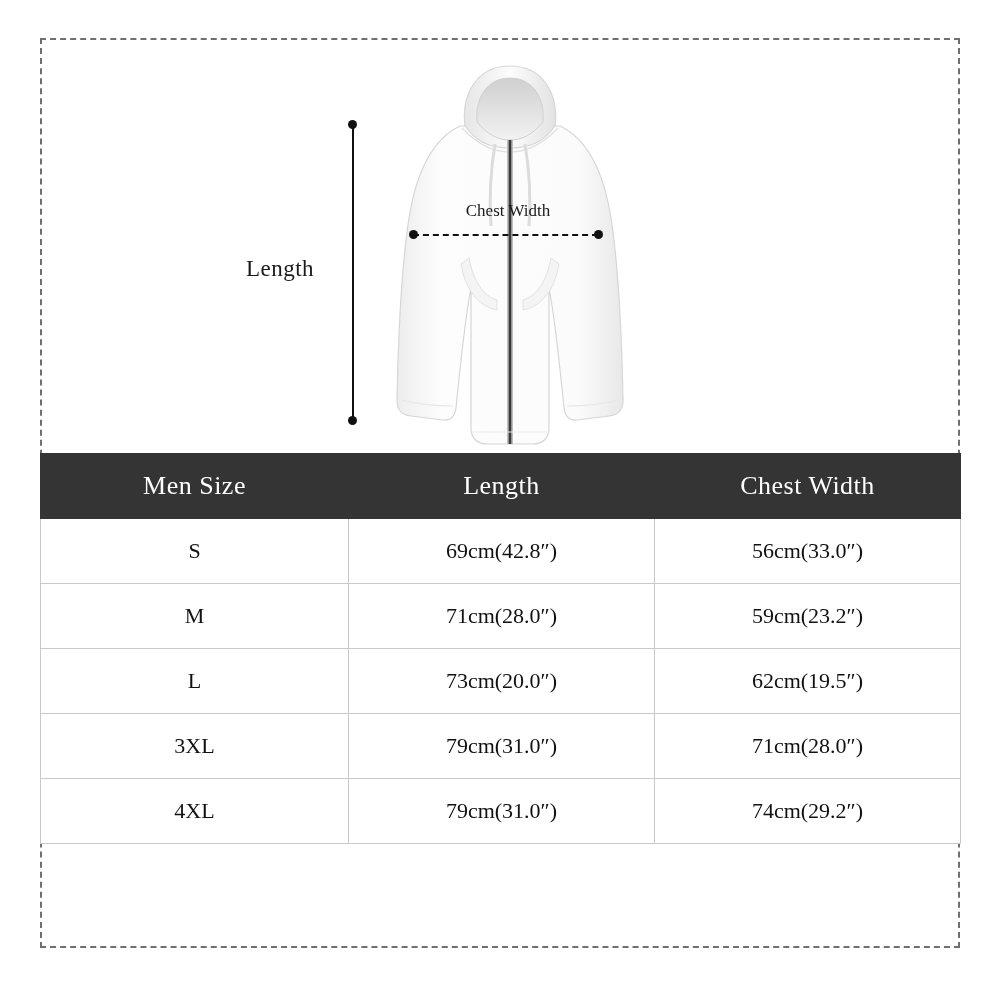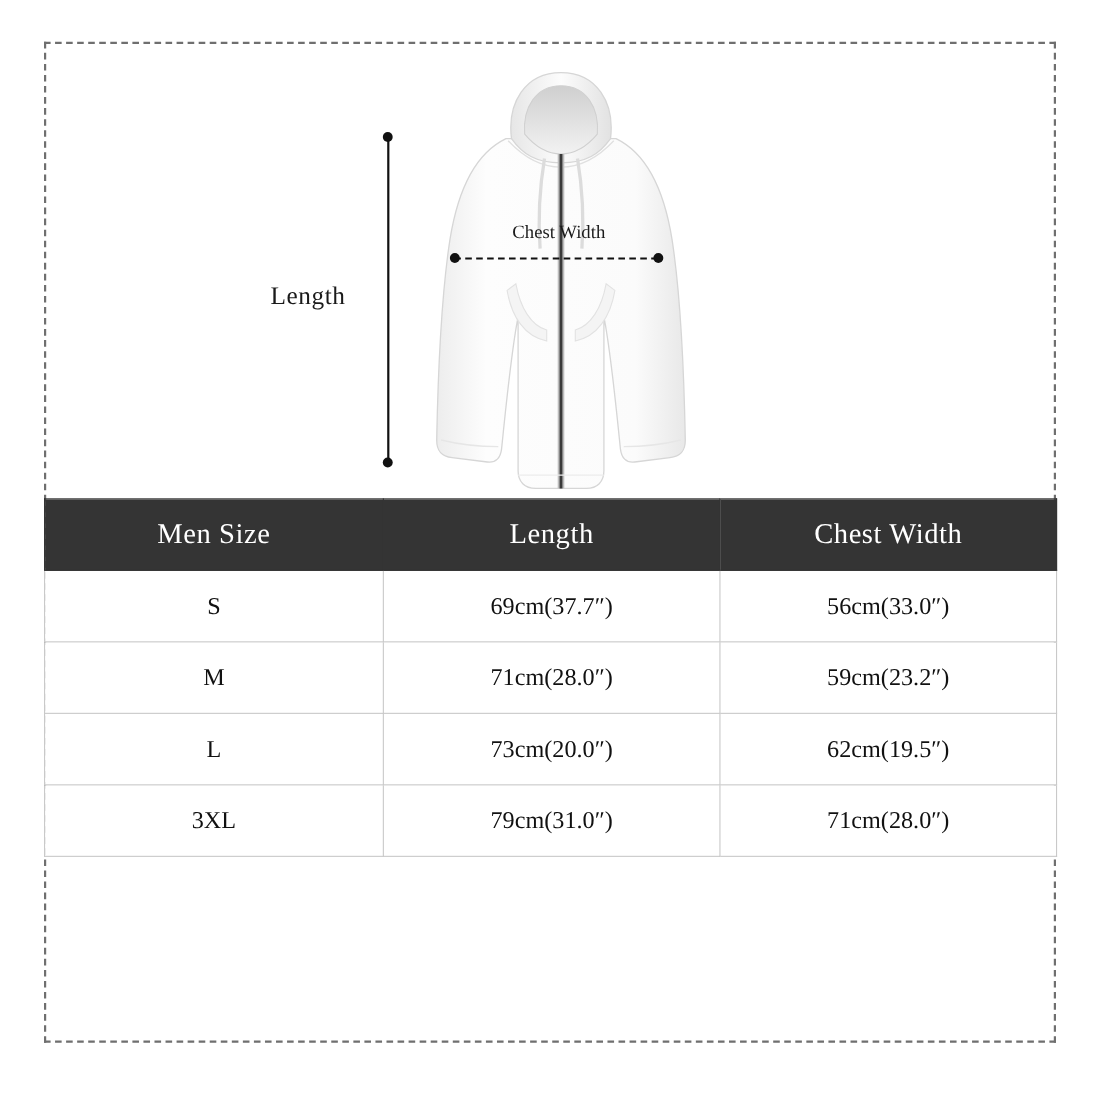--- a/index.html
+++ b/index.html
@@ -201,32 +201,37 @@
   <thead>
     <tr>
       <th>Men Size</th>
       <th>Length</th>
       <th>Chest Width</th>
     </tr>
   </thead>
   <tbody>
     <tr>
       <td>S</td>
-      <td>69cm(37.7″)</td>
+      <td>69cm(42.8″)</td>
       <td>56cm(33.0″)</td>
     </tr>
     <tr>
       <td>M</td>
       <td>71cm(28.0″)</td>
       <td>59cm(23.2″)</td>
     </tr>
     <tr>
       <td>L</td>
       <td>73cm(20.0″)</td>
       <td>62cm(19.5″)</td>
     </tr>
     <tr>
       <td>3XL</td>
       <td>79cm(31.0″)</td>
       <td>71cm(28.0″)</td>
     </tr>
+    <tr>
+      <td>4XL</td>
+      <td>79cm(31.0″)</td>
+      <td>74cm(29.2″)</td>
+    </tr>
   </tbody>
 </table>
 
 </body></html>

